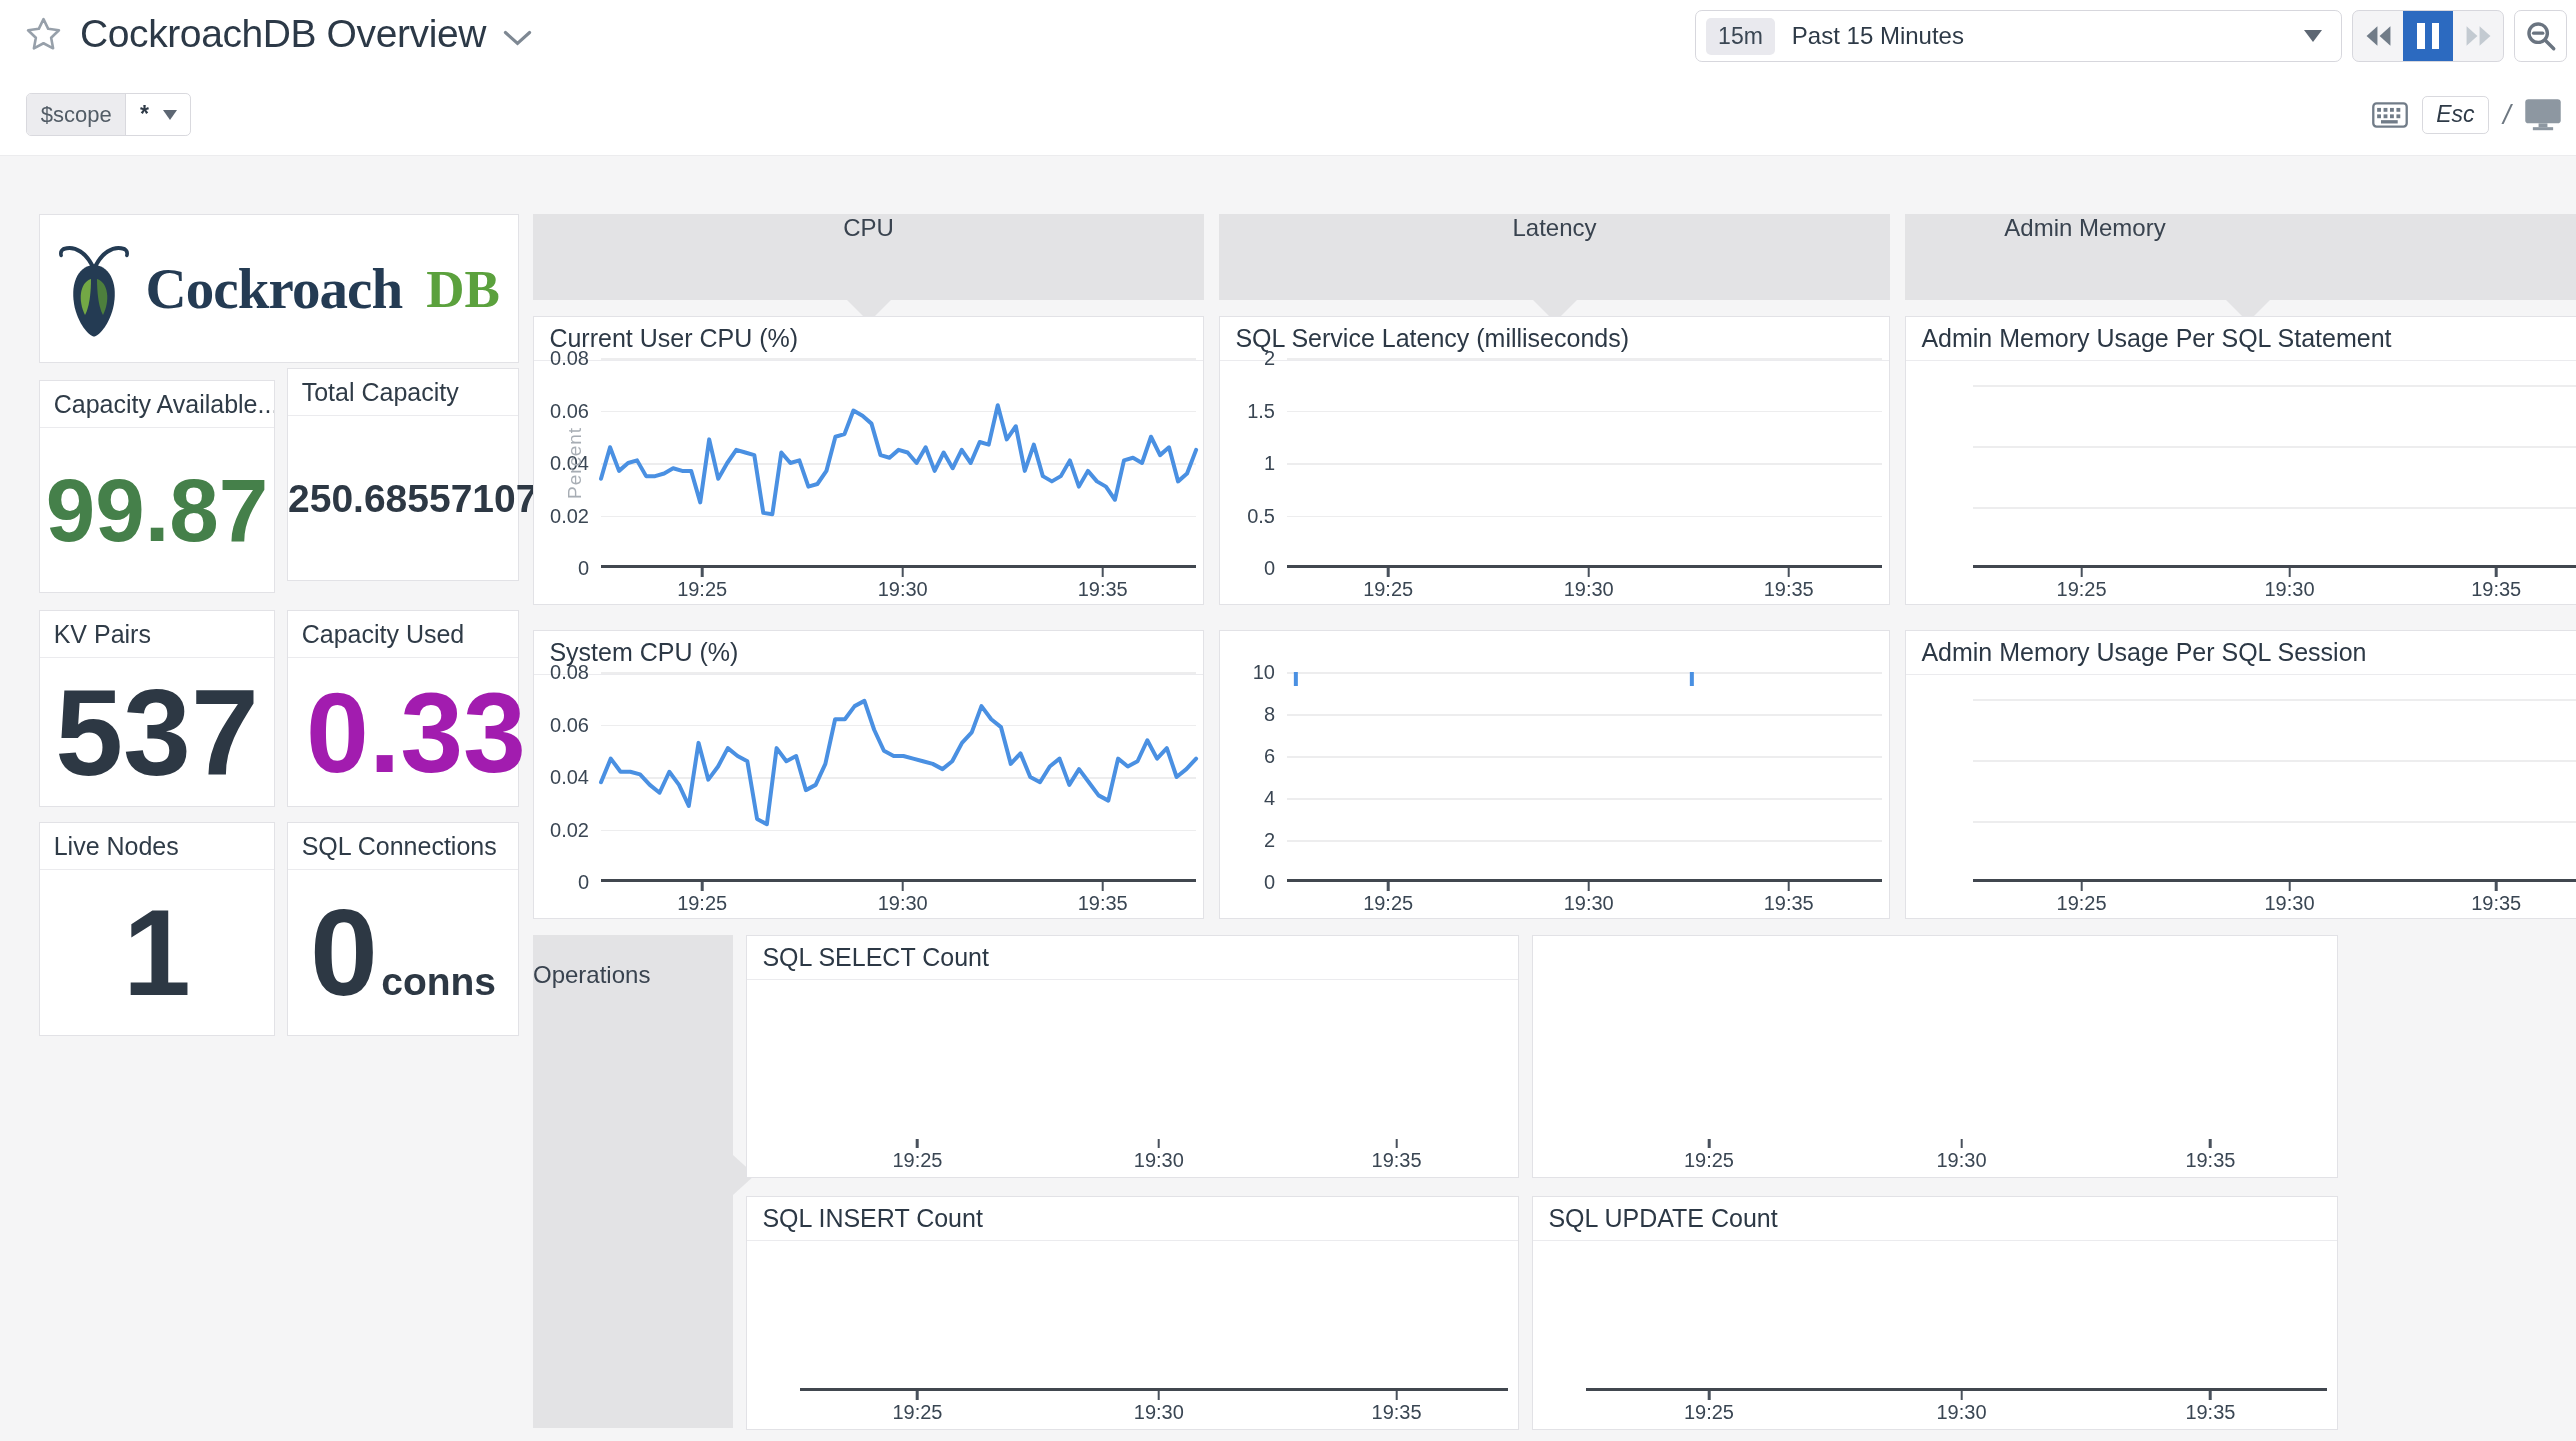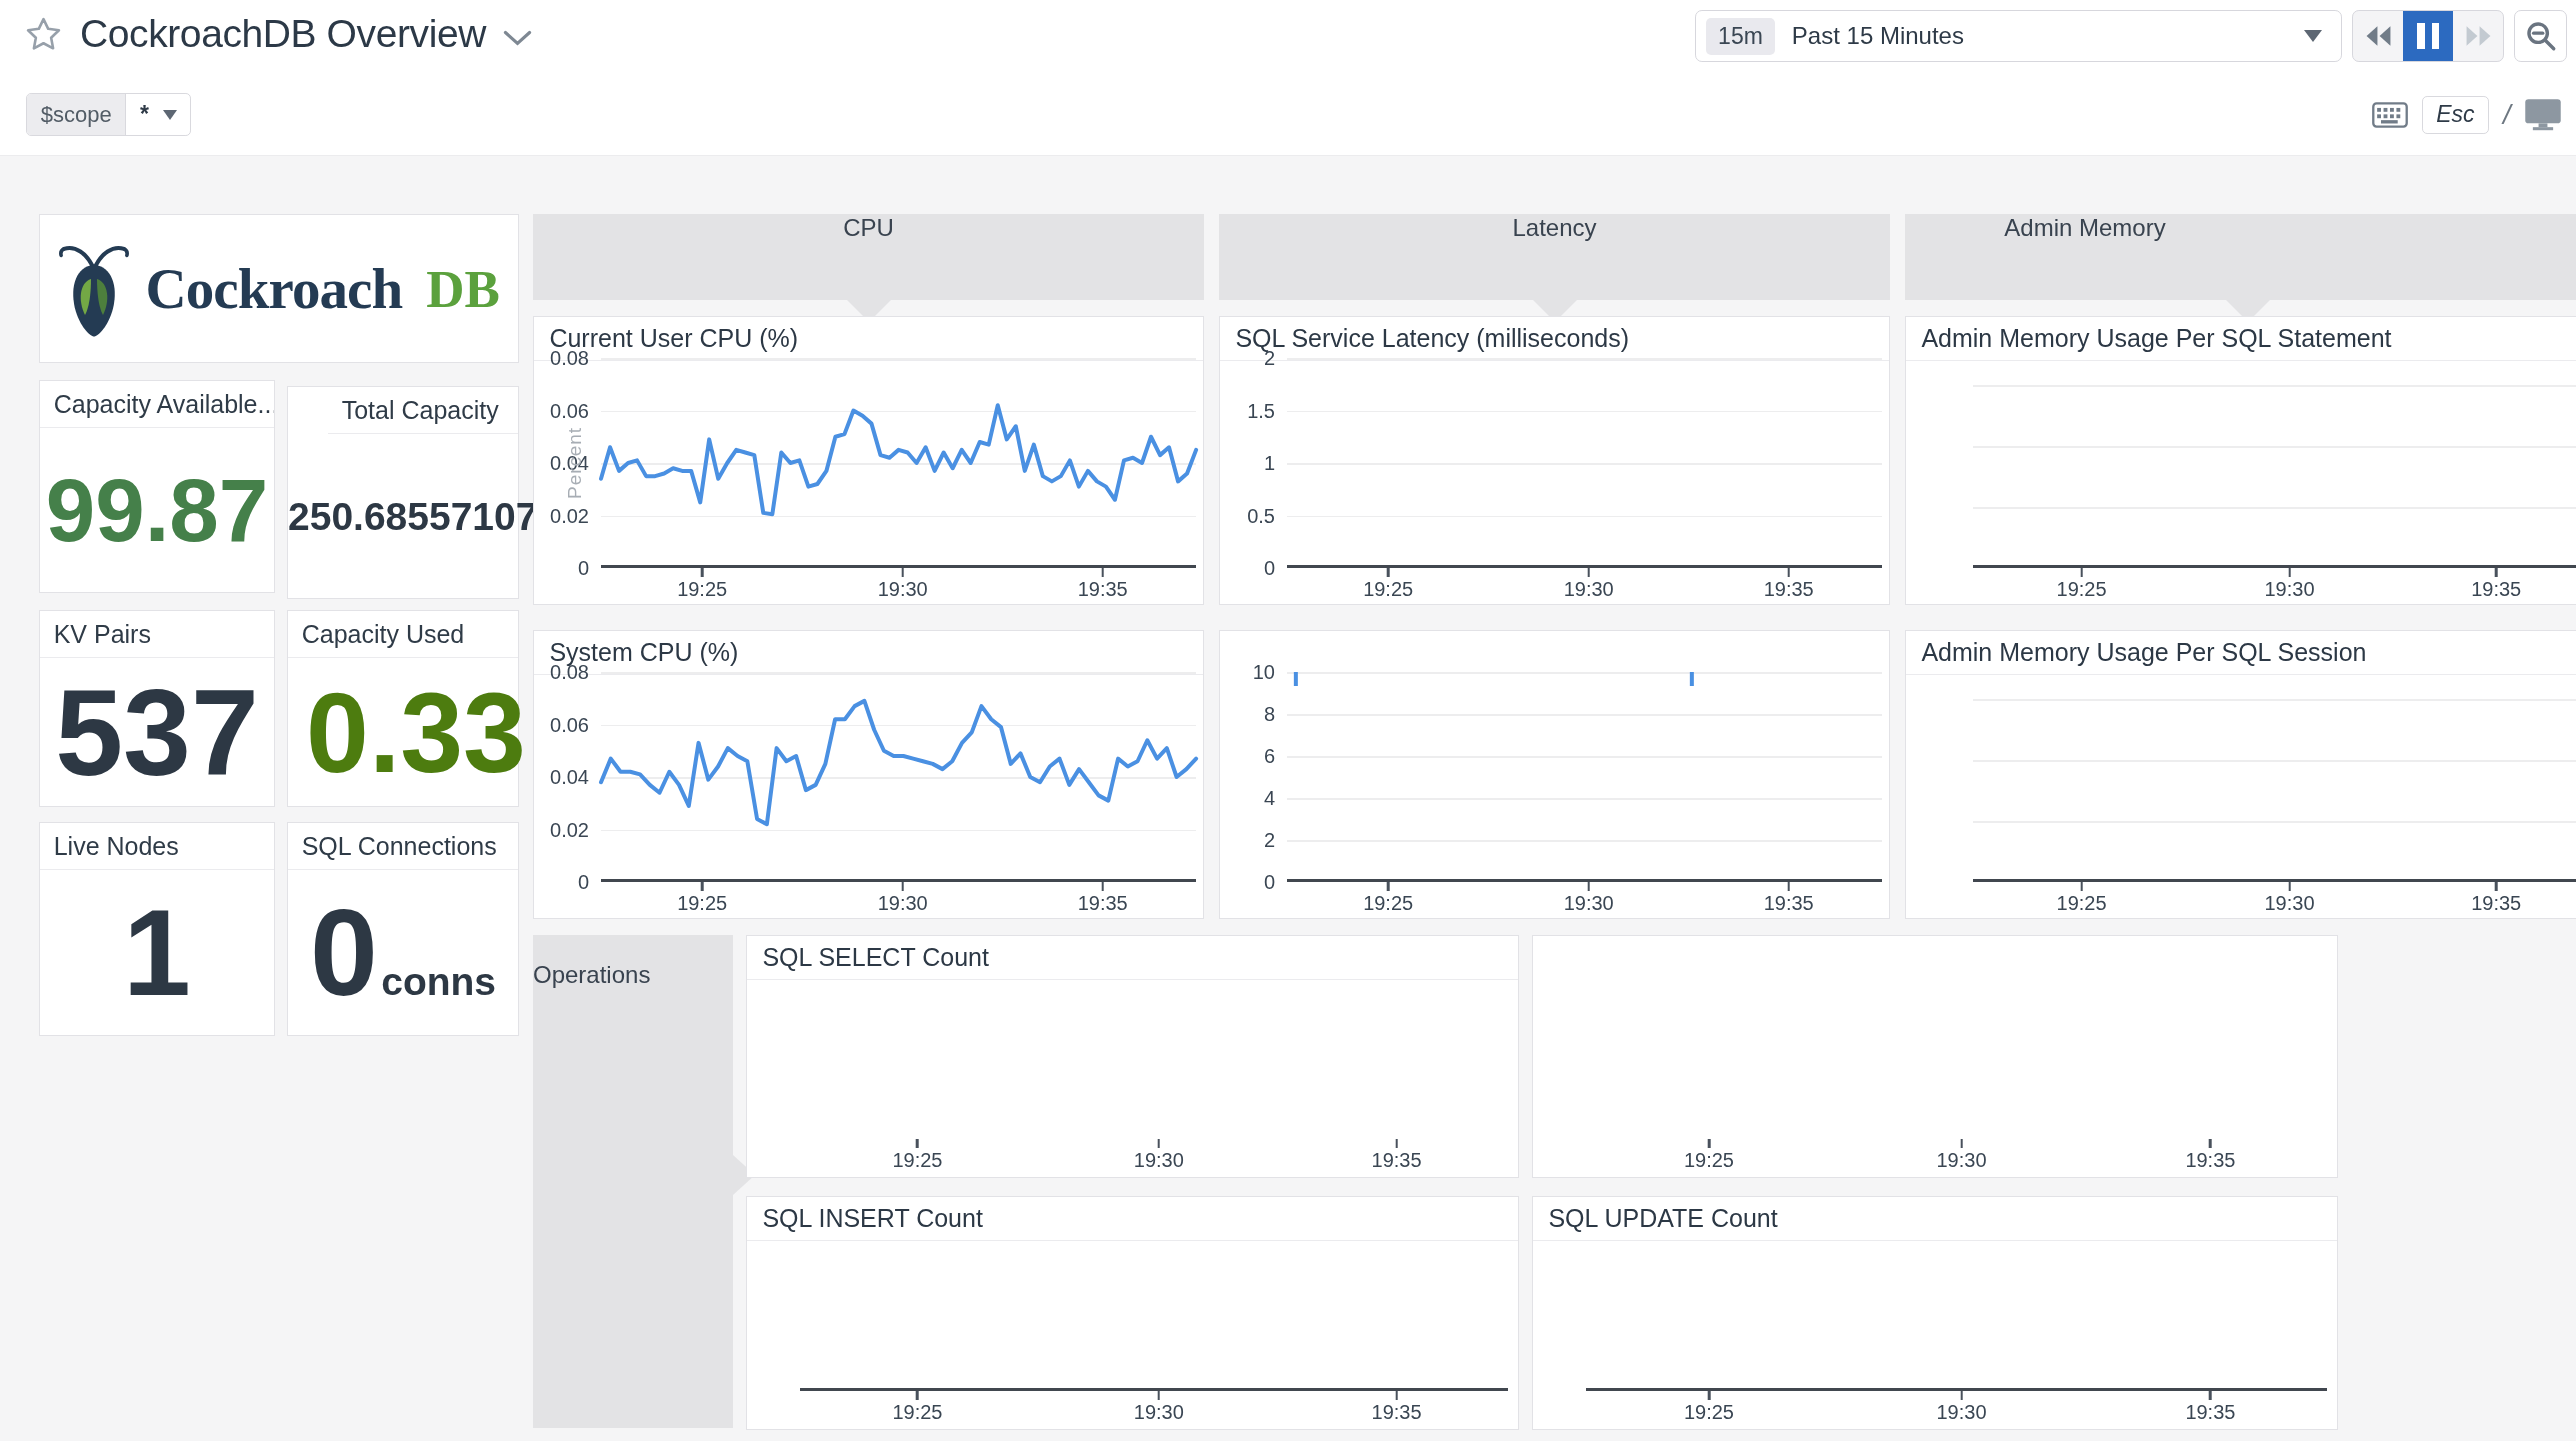--- a/index.html
+++ b/index.html
@@ -34,21 +34,21 @@
   .esc-btn{border:1.7px solid #d9d9de;border-radius:5.1px;background:#fff;font-size:23px;color:#2e3a47;padding:4.3px 13.7px;}
   .slash{font-size:27.4px;color:#6d7781;}
   
   .card{position:absolute;background:#fff;border:1.7px solid #e2e2e6;box-sizing:border-box;}
   .stat-label{height:46px;line-height:46px;padding-left:13.7px;font-size:25px;color:#2f3b47;
               border-bottom:1.7px solid #ebebee;white-space:nowrap;overflow:hidden;}
   .stat-body{position:absolute;left:0;right:0;top:48px;bottom:0;display:flex;align-items:center;justify-content:center;}
   .v-green{font-size:89px;font-weight:700;color:#45804a;}
   .v-dark-sm{font-size:39px;font-weight:700;color:#2d3844;}
   .v-dark{font-size:122px;font-weight:700;color:#2d3844;}
-  .v-dark2{font-size:113px;font-weight:700;color:#4d7c0f;margin-left:26px;}
+  .v-dark2{font-size:113px;font-weight:700;color:#a21caf;margin-left:26px;}
   .v-unit{font-size:19px;font-weight:700;color:#2d3844;margin-left:6.9px;}
   .v-unit-lg{font-size:39px;font-weight:700;color:#2d3844;margin-left:3.4px;}
   .baseline-row{display:flex;align-items:baseline;justify-content:center;width:100%;}
   .baseline-row.left{justify-content:flex-start;padding:0 12px;}
   
   .logo-card{display:flex;align-items:center;justify-content:center;gap:15.4px;}
   .brand{font-family:"Liberation Serif",serif;font-weight:700;font-size:57px;color:#243b53;letter-spacing:-0.9px;}
   .brand-suffix{font-family:"Liberation Serif",serif;font-weight:700;font-size:53px;color:#5ba13d;margin-left:8.6px;}
   
   .group-header{position:absolute;height:86px;background:#e3e3e5;display:flex;
@@ -176,21 +176,21 @@
   <span class="brand-suffix">DB</span>
 </div>
 
 <div class="card" style="left:39px;top:380px;width:236px;height:213px;">
   <div class="stat-label">Capacity Available...</div>
   <div class="stat-body">
       <span class="v-green">99.87</span>
     </div>
 </div>
 
-<div class="card" style="left:287px;top:386px;width:232px;height:213px;padding-left:40px;">
+<div class="card" style="left:287px;top:368px;width:232px;height:213px;">
   <div class="stat-label">Total Capacity</div>
   <div class="stat-body">
       <span class="baseline-row left">
     <span class="v-dark-sm">250.6855710720</span>
     <span class="v-unit">GB</span>
   </span>
     </div>
 </div>
 
 <div class="card" style="left:39px;top:610px;width:236px;height:197px;">

